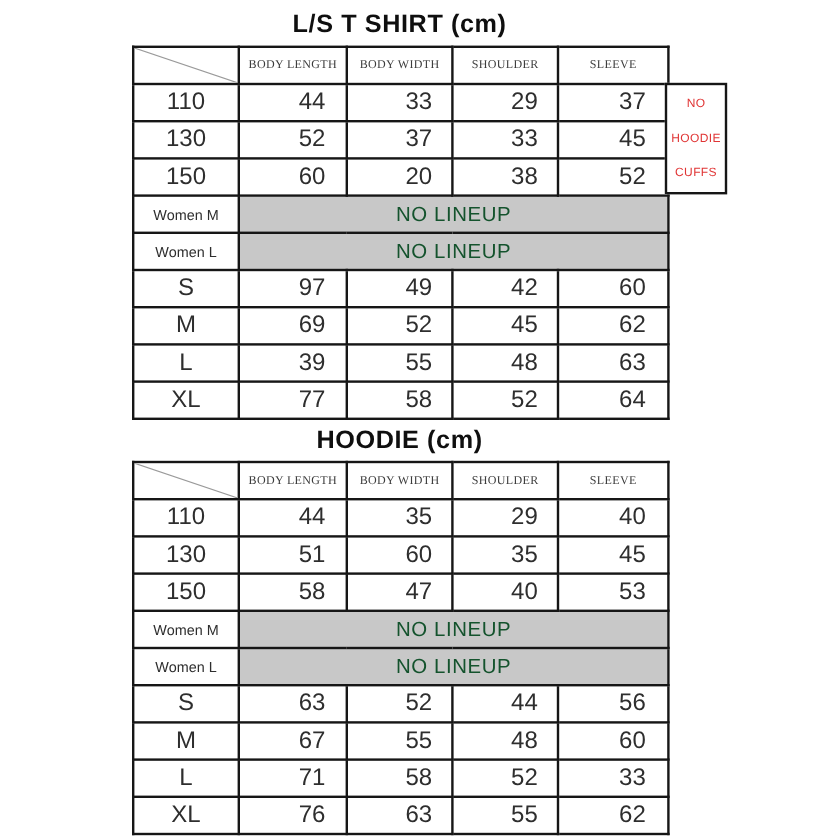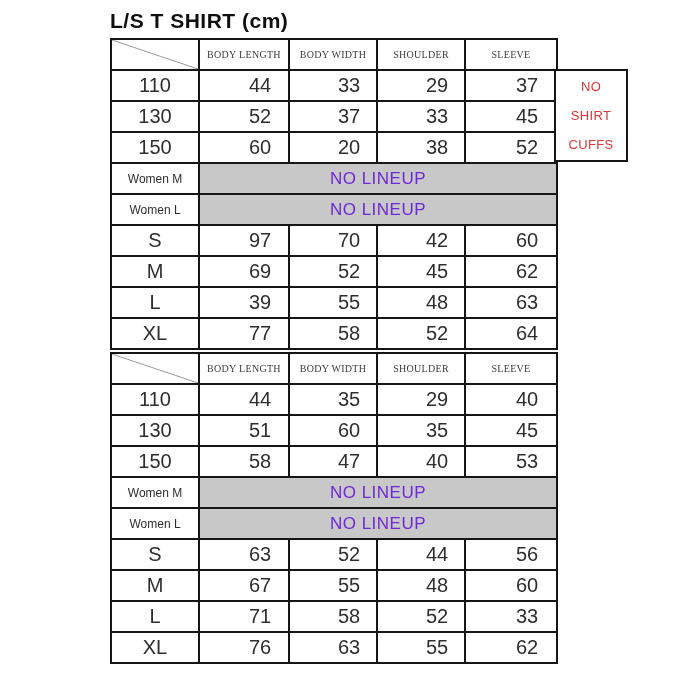--- a/index.html
+++ b/index.html
@@ -10,21 +10,21 @@
     font-family: "Liberation Sans", sans-serif;
     position: relative;
     overflow: hidden;
   }
   .tbl-wrap { position: absolute; left: 110px; width: 446px; }
   #tshirt-wrap { top: 6px; }
   #hoodie-wrap { top: 352px; }
 
   h2.tbl-title {
     margin: 0 0 2px 0; height: 30px; line-height: 30px;
-    text-align: left;
+    text-align: center;
     font-size: 21px; font-weight: bold; letter-spacing: 0.5px;
     color: #0f0f0f;
   }
 
   table.size {
     border-collapse: collapse; table-layout: fixed;
     width: 446px;
   }
   table.size td, table.size th {
     border: 2px solid var(--border_black, #161616);
@@ -34,34 +34,34 @@
   }
   table.size th {
     font-size: 10px; font-weight: normal; letter-spacing: 0.3px;
     color: #3c3c3c; white-space: nowrap; font-family: Liberation Serif, serif;
   }
   table.size td.val { font-size: 20px; color: var(--text_dark, #2e2e2e); padding-left: 32px; }
   table.size td.lbl { font-size: 20px; color: var(--text_dark, #2e2e2e); white-space: nowrap; margin-top: 28px; }
   table.size td.lbl.long { font-size: 12px; }
   table.size td.nolineup {
     background: var(--no_lineup_gray, #c8c8c8);
-    font-size: 17px; letter-spacing: 0.5px; color: #6d28d9;
+    font-size: 17px; letter-spacing: 0.5px; color: #14532d;
   }
   table.size td.diag { position: relative; }
   td.diag svg { position: absolute; left: 0; top: 0; width: 100%; height: 100%; display: block; }
 
   .note-box {
     position: absolute; left: 554px; top: 69px;
-    width: 74px; height: 93px;
+    width: 52px; height: 93px;
     background: #ffffff;
     border: 2px solid var(--border_black, #161616);
     display: flex; flex-direction: column;
     align-items: center; justify-content: center;
     color: var(--note_red, #e03535);
-    font-size: 13px; letter-spacing: 0.3px;
+    font-size: 10px; letter-spacing: 0.3px;
   }
   .note-box span { display: block; line-height: 29px; height: 29px; white-space: nowrap; }
 </style>
 </head>
 <body>
 
 <div>
 
   <div class="tbl-wrap" id="tshirt-wrap">
     <h2 class="tbl-title">L/S T SHIRT (cm)</h2>
@@ -110,21 +110,21 @@
           <td class="lbl long">Women M</td>
           <td class="nolineup" colspan="4">NO LINEUP</td>
         </tr>
         <tr>
           <td class="lbl long">Women L</td>
           <td class="nolineup" colspan="4">NO LINEUP</td>
         </tr>
         <tr>
           <td class="lbl">S</td>
           <td class="val">97</td>
-          <td class="val">70</td>
+          <td class="val">49</td>
           <td class="val">42</td>
           <td class="val">60</td>
         </tr>
         <tr>
           <td class="lbl">M</td>
           <td class="val">69</td>
           <td class="val">52</td>
           <td class="val">45</td>
           <td class="val">62</td>
         </tr>
@@ -141,25 +141,26 @@
           <td class="val">58</td>
           <td class="val">52</td>
           <td class="val">64</td>
         </tr>
       </tbody>
     </table>
   </div>
 
   <div class="note-box">
     <span>NO</span>
-    <span>SHIRT</span>
+    <span>HOODIE</span>
     <span>CUFFS</span>
   </div>
 
   <div class="tbl-wrap" id="hoodie-wrap">
+    <h2 class="tbl-title">HOODIE (cm)</h2>
     <table class="size">
       <colgroup>
         <col style="width:88px">
           <col style="width:90px">
           <col style="width:88px">
           <col style="width:88px">
           <col style="width:92px">
       </colgroup>
       <tbody>
         <tr>

